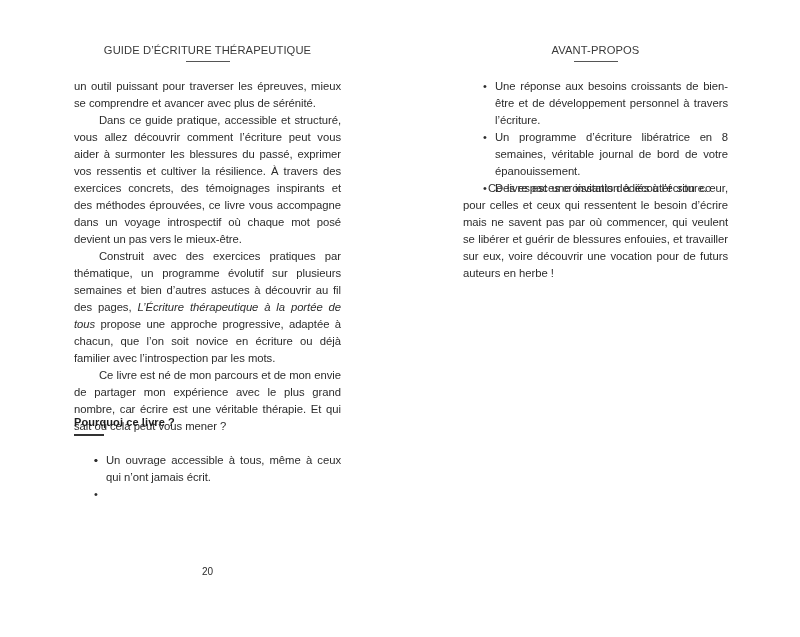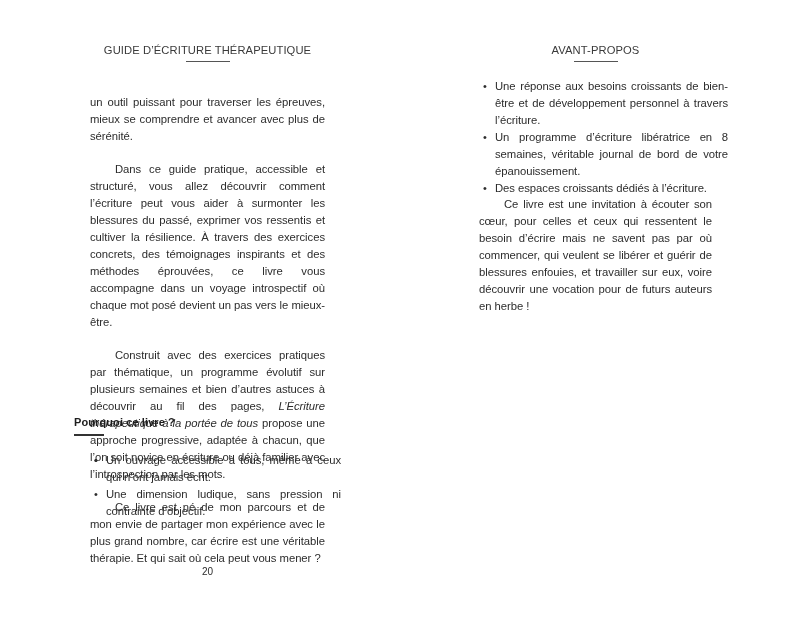--- a/index.html
+++ b/index.html
@@ -51,21 +51,21 @@
       position: absolute;
       left: 0;
       right: 0;
       font-size: 11.3px;
       line-height: 17px;
       text-align: justify;
       letter-spacing: -0.05px;
       color: #2c2c2c;
     }
     .text-block p {
-      margin: 16px;
+      margin: 0;
       hyphens: manual;
     }
     .text-block p.indent {
       text-indent: 25px;
     }
     .left-body {
       top: 78px;
     }
     .section-title {
       position: absolute;
@@ -143,21 +143,21 @@
     <p class="indent">Ce livre est né de mon parcours et de mon envie de partager mon expérience avec le plus grand nombre, car écrire est une véritable thérapie. Et qui sait où cela peut vous mener ?</p>
   </div>
 
   <div class="section-title">Pourquoi ce livre ?</div>
   <div class="section-rule"></div>
 
   <div class="text-block left-bullets">
     <ul class="bullets">
       <li><span class="bullet">•</span></li>
       <li><span class="bullet">•</span><span>Un ouvrage accessible à tous, même à ceux qui n’ont jamais écrit.</span></li>
-      <li><span class="bullet">•</span><span>Une dimension ludique, sans pression ni contrainte d’objectif.</span></li>
+      <li><span class="bullet">•</span></li>
     </ul>
   </div>
 
   <div class="folio">20</div>
 </div>
 
 <div class="page page-right">
   <div class="running-head">AVANT-PROPOS</div>
   <div class="running-rule"></div>
 

